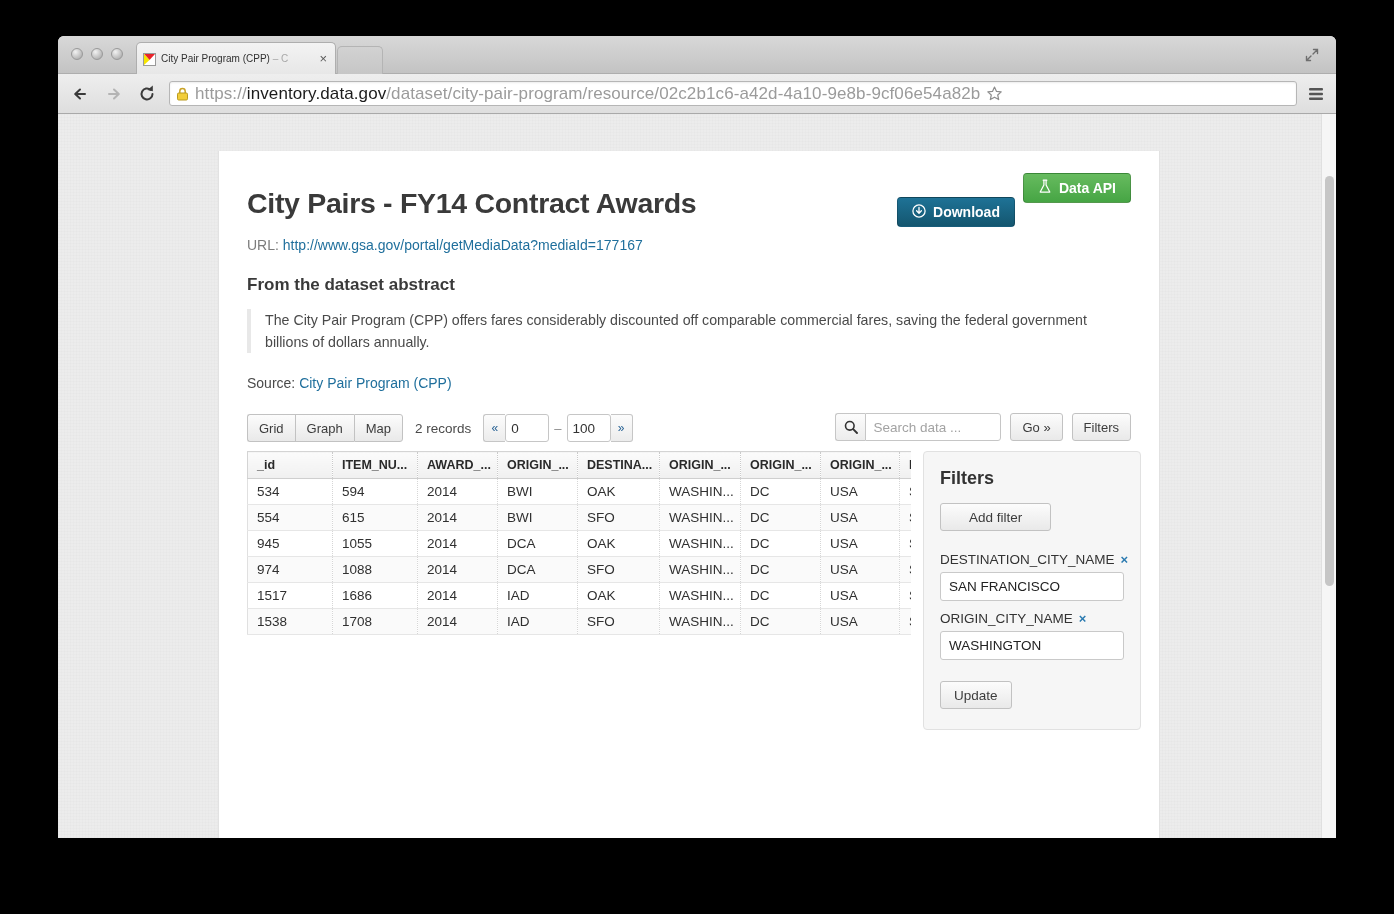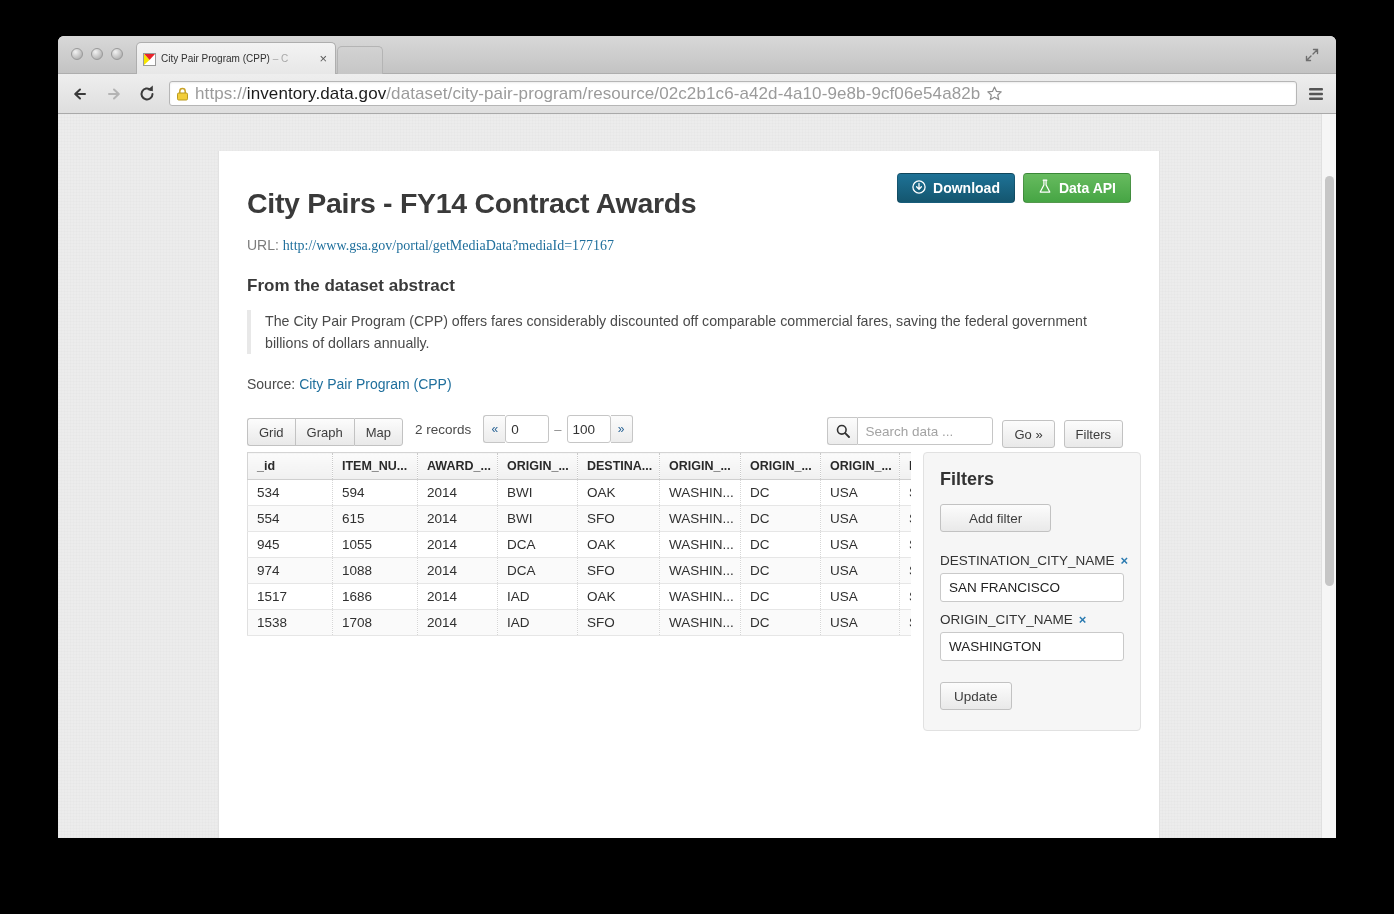--- a/index.html
+++ b/index.html
@@ -136,26 +136,26 @@
     position: absolute; right: 0; top: 0; display: flex; gap: 8px;
   }
   .action-btn {
     display: flex; align-items: center; gap: 7px;
     height: 30px; padding: 0 14px;
     border-radius: 4px;
     font-size: 14px; font-weight: bold; color: #fff;
     border: 1px solid rgba(0,0,0,.18);
     cursor: default;
   }
-  #btn-download { background: linear-gradient(to bottom,#1e7296,#14566f); }
+  #btn-download { background: linear-gradient(to bottom,#1e7296,#14566f); margin-top: 24px; }
   #btn-dataapi  { background: linear-gradient(to bottom,#67bb5f,#46a544); }
   .action-btn svg { flex: 0 0 auto; }
 
   #url-line { font-size: 14px; color: #7c7c7c; margin-top: 2px; margin-bottom: 22px; }
-  #url-line a { color: #1f6f9c; text-decoration: none; font-family: Liberation Serif, serif; }
+  #url-line a { color: #1f6f9c; text-decoration: none; }
 
   #abstract-heading {
     font-size: 17px; font-weight: bold; color: #3a3a3a; margin-bottom: 14px;
   }
   #abstract-quote {
     border-left: 4px solid #e8e8e8;
     padding: 0 0 0 14px;
     margin-bottom: 22px;
     max-width: 888px;
   }
@@ -169,21 +169,21 @@
     display: flex; align-items: center; gap: 12px;
     height: 30px; margin-bottom: 8px;
   }
   .btn-group { display: flex; }
   .btn {
     height: 28px; padding: 12px 11px;
     display: flex; align-items: center; justify-content: center;
     font-size: 13px; color: #3c3c3c;
     background: linear-gradient(to bottom,#fcfcfc,#e9e9e9);
     border: 1px solid #c2c2c2;
-    cursor: default; white-space: nowrap; margin-top: 6px;
+    cursor: default; white-space: nowrap;
   }
   .btn-group .btn { border-right-width: 0; }
   .btn-group .btn:last-child { border-right-width: 1px; border-radius: 0 3px 3px 0; }
   .btn-group .btn:first-child { border-radius: 3px 0 0 3px; }
   .btn-single { border-radius: 3px; }
   #records-count { font-size: 13.5px; color: #4a4a4a; white-space: nowrap; }
   #pager { display: flex; align-items: center; }
   .pager-arrow {
     height: 28px; width: 22px;
     display: flex; align-items: center; justify-content: center;
@@ -196,21 +196,21 @@
   .pager-input {
     width: 44px; height: 28px;
     border: 1px solid #c6c6c6; border-radius: 3px;
     font-size: 13.5px; color: #333; padding: 0 5px;
     font-family: "Liberation Sans", sans-serif;
     background: #fff;
   }
   #pager-dash { padding: 0 5px; color: #8a8a8a; font-size: 13px; }
 
   #search-area {
-    position: absolute; right: 8px; top: 0;
+    position: absolute; right: 0; top: 0;
     display: flex; align-items: center; gap: 9px;
   }
   #search-wrap { display: flex; align-items: center; }
   #search-icon-box {
     width: 30px; height: 28px;
     display: flex; align-items: center; justify-content: center;
     background: linear-gradient(to bottom,#fcfcfc,#ececec);
     border: 1px solid #c6c6c6; border-right: none;
     border-radius: 3px 0 0 3px;
   }

